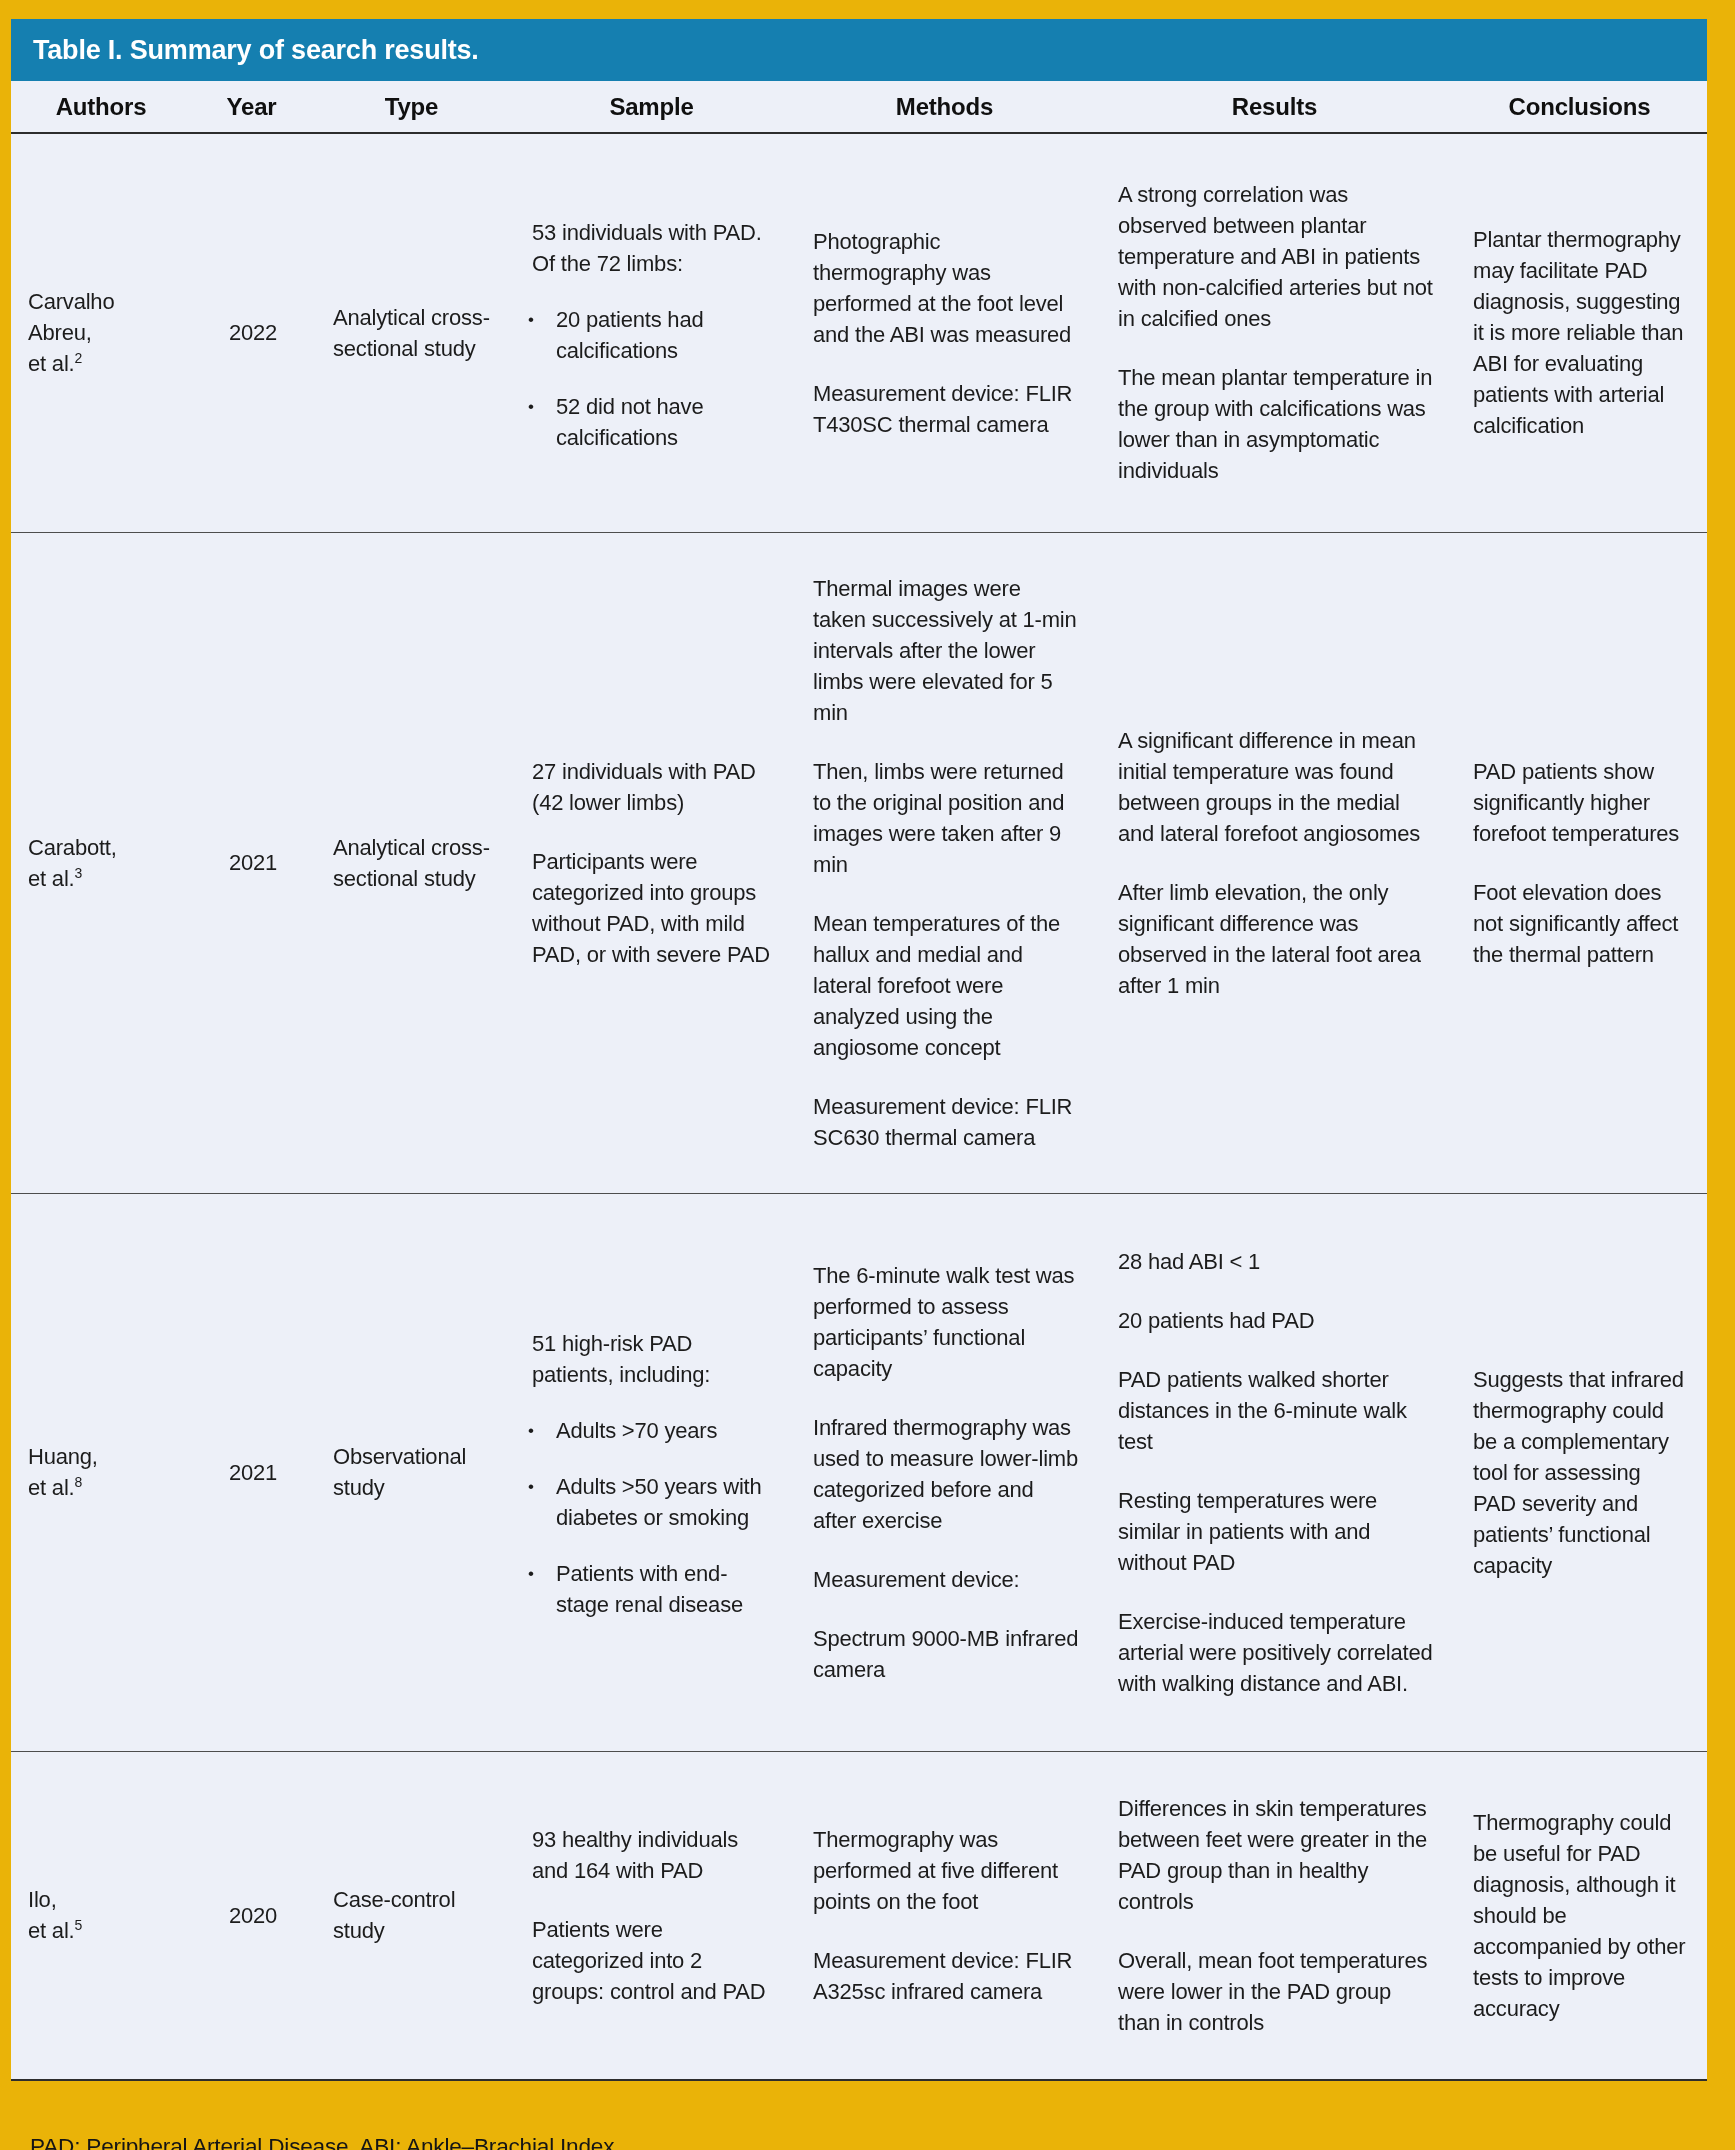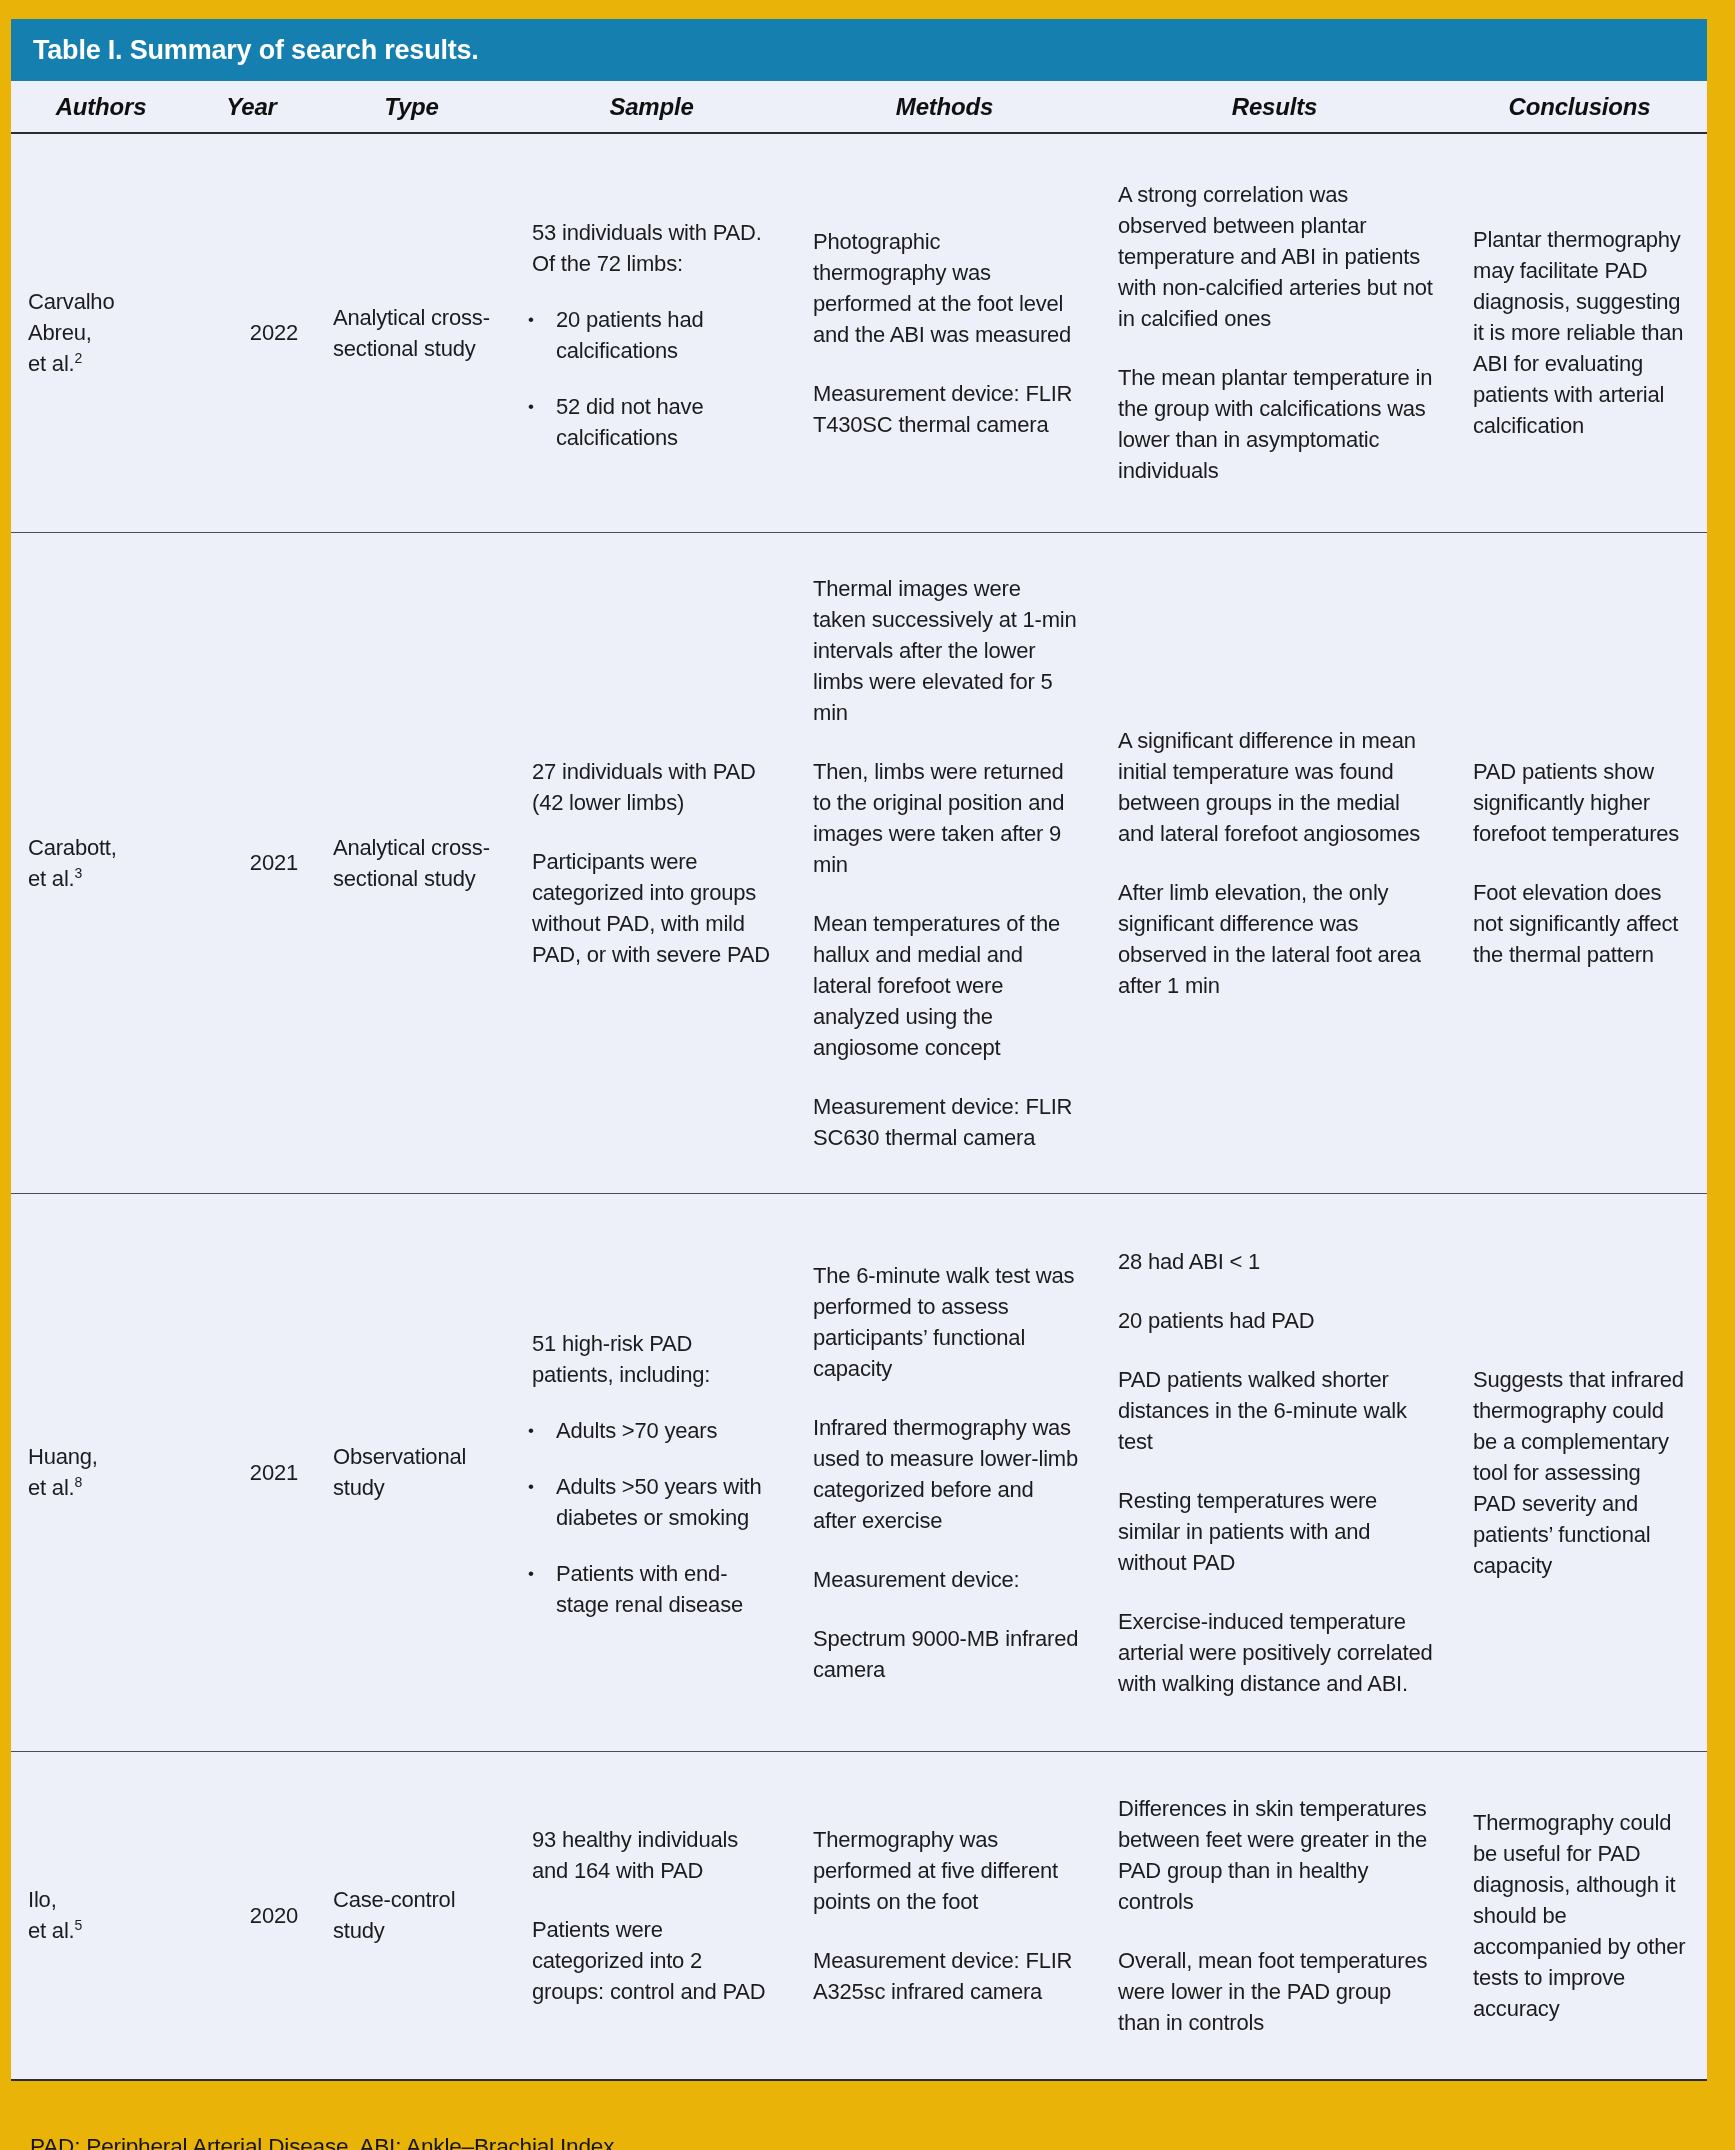--- a/index.html
+++ b/index.html
@@ -45,37 +45,36 @@
   table.results th {
     height: 51px;
     font-size: 24px;
     font-weight: bold;
     color: #101010;
     text-align: center;
     vertical-align: middle;
     border-bottom: 2.3px solid #2d2d2d;
     padding: 0 4.7px;
     letter-spacing: -0.2px;
-    font-style: italic;
   }
   table.results td {
     vertical-align: middle;
     font-size: 22px;
     line-height: 31px;
     letter-spacing: -0.2px;
     color: #1c1c1c;
     padding: 11px 14px 11px 17px;
     border-bottom: 1.6px solid #4d4d4d;
     box-sizing: border-box;
     word-wrap: break-word;
   }
   table.results tr.last td {
     border-bottom: 2.3px solid #2d2d2d;
   }
-  td.col-year { text-align: right; padding-left: 4.7px; padding-right: 4.7px; }
+  td.col-year { text-align: center; padding-left: 4.7px; padding-right: 4.7px; }
   td.col-authors { padding-left: 19px; }
   .cell-p { margin: 4px; }
   .cell-p + .cell-p { margin-top: 28px; }
   .li { display: flex; margin-top: 25px; }
   .cell-p + .li { margin-top: 25px; }
   .li .dot {
     flex: 0 0 28px;
     width: 28px;
     font-size: 17px;
     line-height: 31px;

